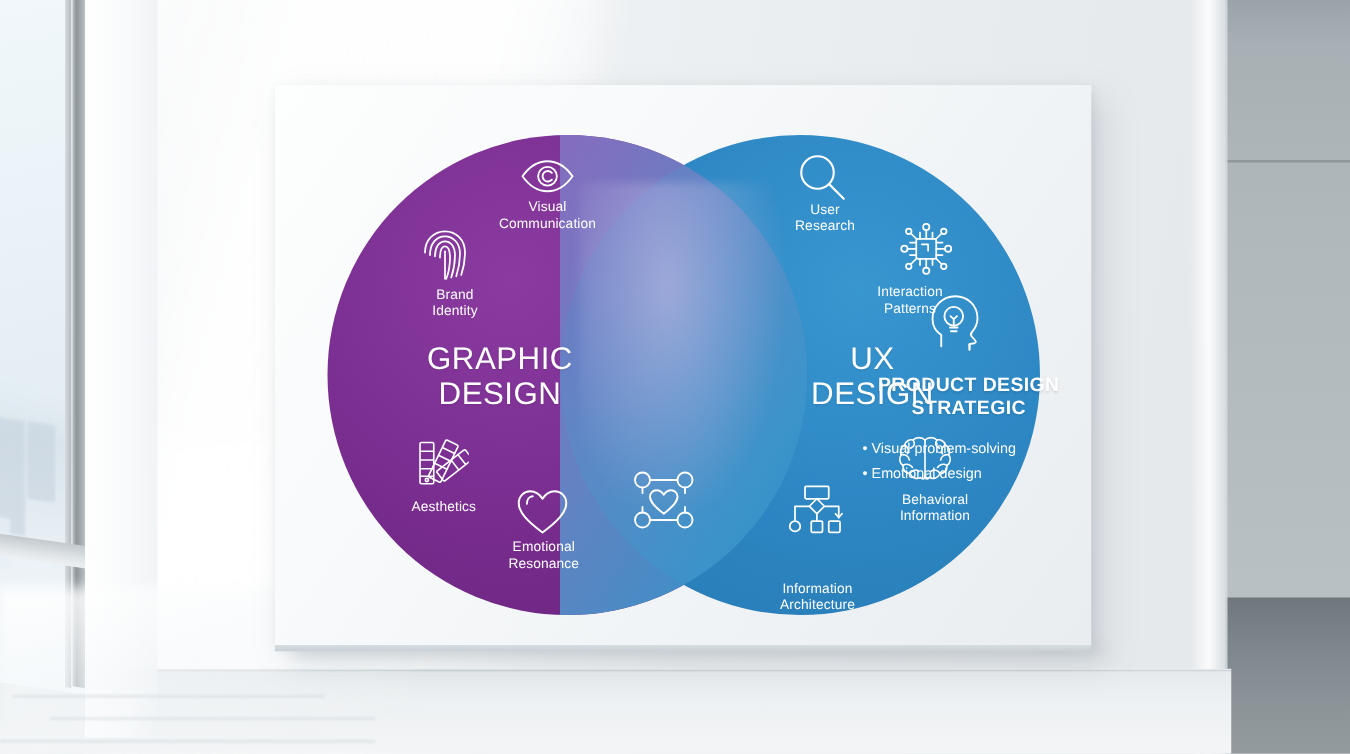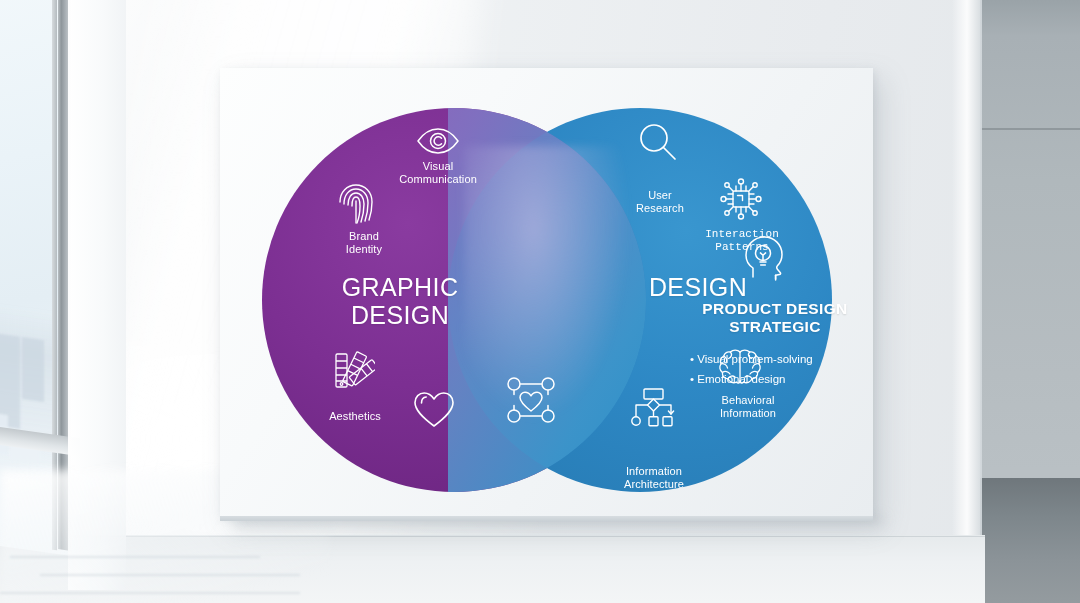--- a/index.html
+++ b/index.html
@@ -275,29 +275,33 @@
         <g transform="rotate(26 25 20)">
           <rect x="16" y="4" width="11" height="33" rx="1.2"></rect>
           <path d="M16 11 h11 M16 18 h11 M16 25 h11"></path>
         </g>
         <g transform="rotate(52 30 24)">
           <rect x="24" y="8" width="10" height="29" rx="1.2"></rect>
           <path d="M24 15 h10 M24 22 h10"></path>
         </g>
       </svg>
     </div>
-    <div class="lbl" style="left:88px; top:342px; width:94px;">
+    <div class="lbl" style="left:88px; top:332px; width:94px;">
       <span class="cap">Aesthetics</span>
     </div>
 
     <div class="icowrap" style="left:192px; top:322px;">
       <svg class="ico" width="44" height="40" viewBox="0 0 44 40" fill="none" stroke="#ffffff" stroke-width="1.6" stroke-linecap="round" stroke-linejoin="round">
         <path d="M22 36 C10 27 3 20 3 12.5 C3 7 7.2 3 12.2 3 C16 3 19.5 5.2 22 9 C24.5 5.2 28 3 31.8 3 C36.8 3 41 7 41 12.5 C41 20 34 27 22 36 Z"></path>
         <path d="M9.5 13 C9.5 9.5 11.6 7.2 14.2 7"></path>
       </svg>
+    </div>
+    <div class="lbl" style="left:160px; top:364px; width:110px;">
+      <span class="cap">Emotional</span>
+      <span class="cap">Resonance</span>
     </div>
 
     <div class="icowrap" style="left:524px; top:166px;">
       <svg class="ico" width="50" height="50" viewBox="0 0 50 50" fill="none" stroke="#ffffff" stroke-width="1.5" stroke-linecap="round" stroke-linejoin="round">
         <path d="M9 43 V34 C4.5 31 2 26.5 2 21.2 C2 11.2 10 3 20.3 3 C30.5 3 38 10.8 38 20.4 C38 25.8 35.6 29.4 33.6 31.6 C32.4 32.9 32.3 33.9 33.4 35.2 L36.2 38.4 C37 39.3 36.6 40.4 35.4 40.6 L31.6 41.3 V45"></path>
         <path d="M31.6 41.3 V46"></path>
         <circle cx="19" cy="19" r="7.5"></circle>
         <path d="M16 28 h6 M16.7 31 h4.6"></path>
         <path d="M19 26.5 v-5.2 M19 21.3 l-2.6-2.4 M19 21.3 l2.6-2.4"></path>
       </svg>
@@ -324,21 +328,21 @@
         <path d="M26 36 C19 30.5 15 26.6 15 22.4 C15 19.4 17.3 17.2 20 17.2 C22.1 17.2 24.6 18.5 26 20.8 C27.4 18.5 29.9 17.2 32 17.2 C34.7 17.2 37 19.4 37 22.4 C37 26.6 33 30.5 26 36 Z"></path>
       </svg>
     </div>
 
     <div class="icowrap" style="left:418px; top:54px;">
       <svg class="ico" width="40" height="40" viewBox="0 0 40 40" fill="none" stroke="#ffffff" stroke-width="1.7" stroke-linecap="round">
         <circle cx="16" cy="16" r="13"></circle>
         <path d="M25.5 25.5 L37 37"></path>
       </svg>
     </div>
-    <div class="lbl" style="left:394px; top:94px; width:92px;margin-top:27px;">
+    <div class="lbl" style="left:394px; top:94px; width:92px;">
       <span class="cap">User</span>
       <span class="cap">Research</span>
     </div>
 
     <div class="icowrap" style="left:498px; top:108px;">
       <svg class="ico" width="46" height="46" viewBox="0 0 46 46" fill="none" stroke="#ffffff" stroke-width="1.4" stroke-linecap="round" stroke-linejoin="round">
         <rect x="15" y="15" width="16" height="16" rx="1.5"></rect>
         <path d="M19.5 19.5 h5 v5"></path>
         <path d="M23 15 V8 M18 15 V10 M28 15 V10"></path>
         <path d="M23 31 V38 M18 31 V36 M28 31 V36"></path>
@@ -348,26 +352,27 @@
           <circle cx="23" cy="40.5" r="2.5"></circle>
         <circle cx="5.5" cy="23" r="2.5"></circle>
           <circle cx="40.5" cy="23" r="2.5"></circle>
         <circle cx="9" cy="9" r="2.2"></circle>
           <circle cx="37" cy="9" r="2.2"></circle>
         <circle cx="9" cy="37" r="2.2"></circle>
           <circle cx="37" cy="37" r="2.2"></circle>
         <path d="M10.6 10.6 L15 15 M35.4 10.6 L31 15 M10.6 35.4 L15 31 M35.4 35.4 L31 31"></path>
       </svg>
     </div>
-    <div class="lbl" style="left:472px; top:160px; width:100px;font-family:Liberation Mono, monospace;">
+    <div class="lbl" style="left:458px; top:160px; width:100px;">
       <span class="cap">Interaction</span>
       <span class="cap">Patterns</span>
     </div>
 
     <div class="big-title" style="left:378px; top:205px; width:200px;">
+      <div>UX</div>
       <div>DESIGN</div>
     </div>
 
     <div class="icowrap" style="left:497px; top:279px;">
       <svg class="ico" width="46" height="44" viewBox="0 0 46 44" fill="none" stroke="#ffffff" stroke-width="1.3" stroke-linecap="round" stroke-linejoin="round">
         <path d="M23 5 C20.5 2.5 16 2.4 13.4 5 C10.5 4.2 7.4 6 6.8 9 C3.8 10.3 2.5 14 4 16.8 C2 19.5 2.6 23.6 5.4 25.4 C5 28.8 7.6 31.8 11 31.8 C12.4 35.2 16.4 36.8 19.4 35 C20.6 36.6 23 36.6 23 34"></path>
         <path d="M23 5 C25.5 2.5 30 2.4 32.6 5 C35.5 4.2 38.6 6 39.2 9 C42.2 10.3 43.5 14 42 16.8 C44 19.5 43.4 23.6 40.6 25.4 C41 28.8 38.4 31.8 35 31.8 C33.6 35.2 29.6 36.8 26.6 35 C25.4 36.6 23 36.6 23 34"></path>
         <path d="M23 5 V34"></path>
         <path d="M13.4 5 C15.5 7.5 14.5 10.5 11.5 11.5 M6.8 9 C9.5 10.5 10.5 13.5 9 16 M4 16.8 C7 16.2 10 18 10.5 21 M5.4 25.4 C8 23.5 11.5 24.5 13 27 M11 31.8 C12.5 29 15.8 28.2 18 30"></path>
         <path d="M32.6 5 C30.5 7.5 31.5 10.5 34.5 11.5 M39.2 9 C36.5 10.5 35.5 13.5 37 16 M42 16.8 C39 16.2 36 18 35.5 21 M40.6 25.4 C38 23.5 34.5 24.5 33 27 M35 31.8 C33.5 29 30.2 28.2 28 30"></path>

